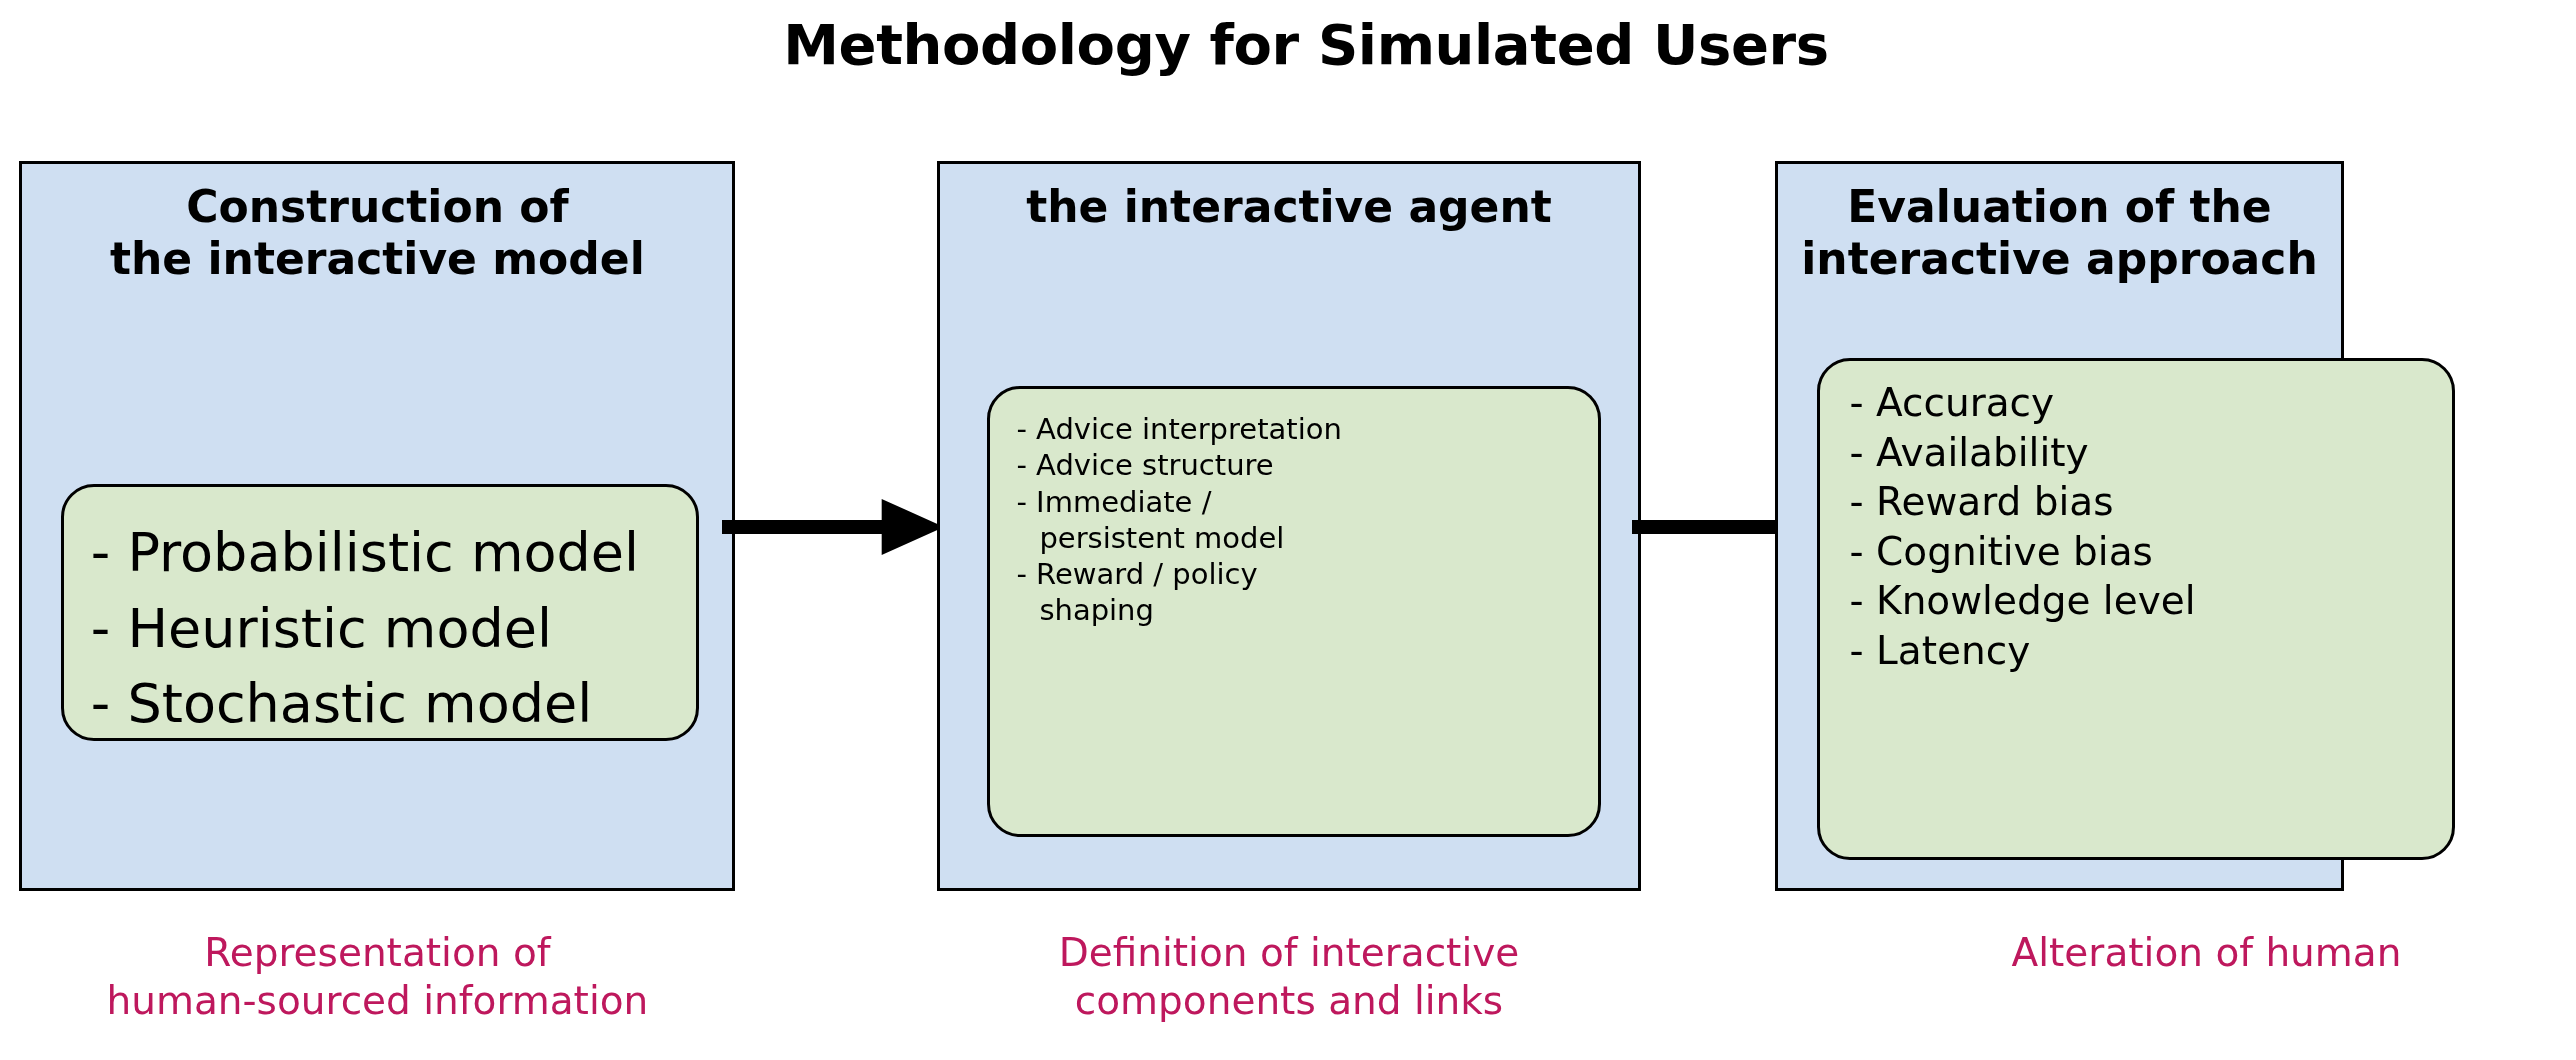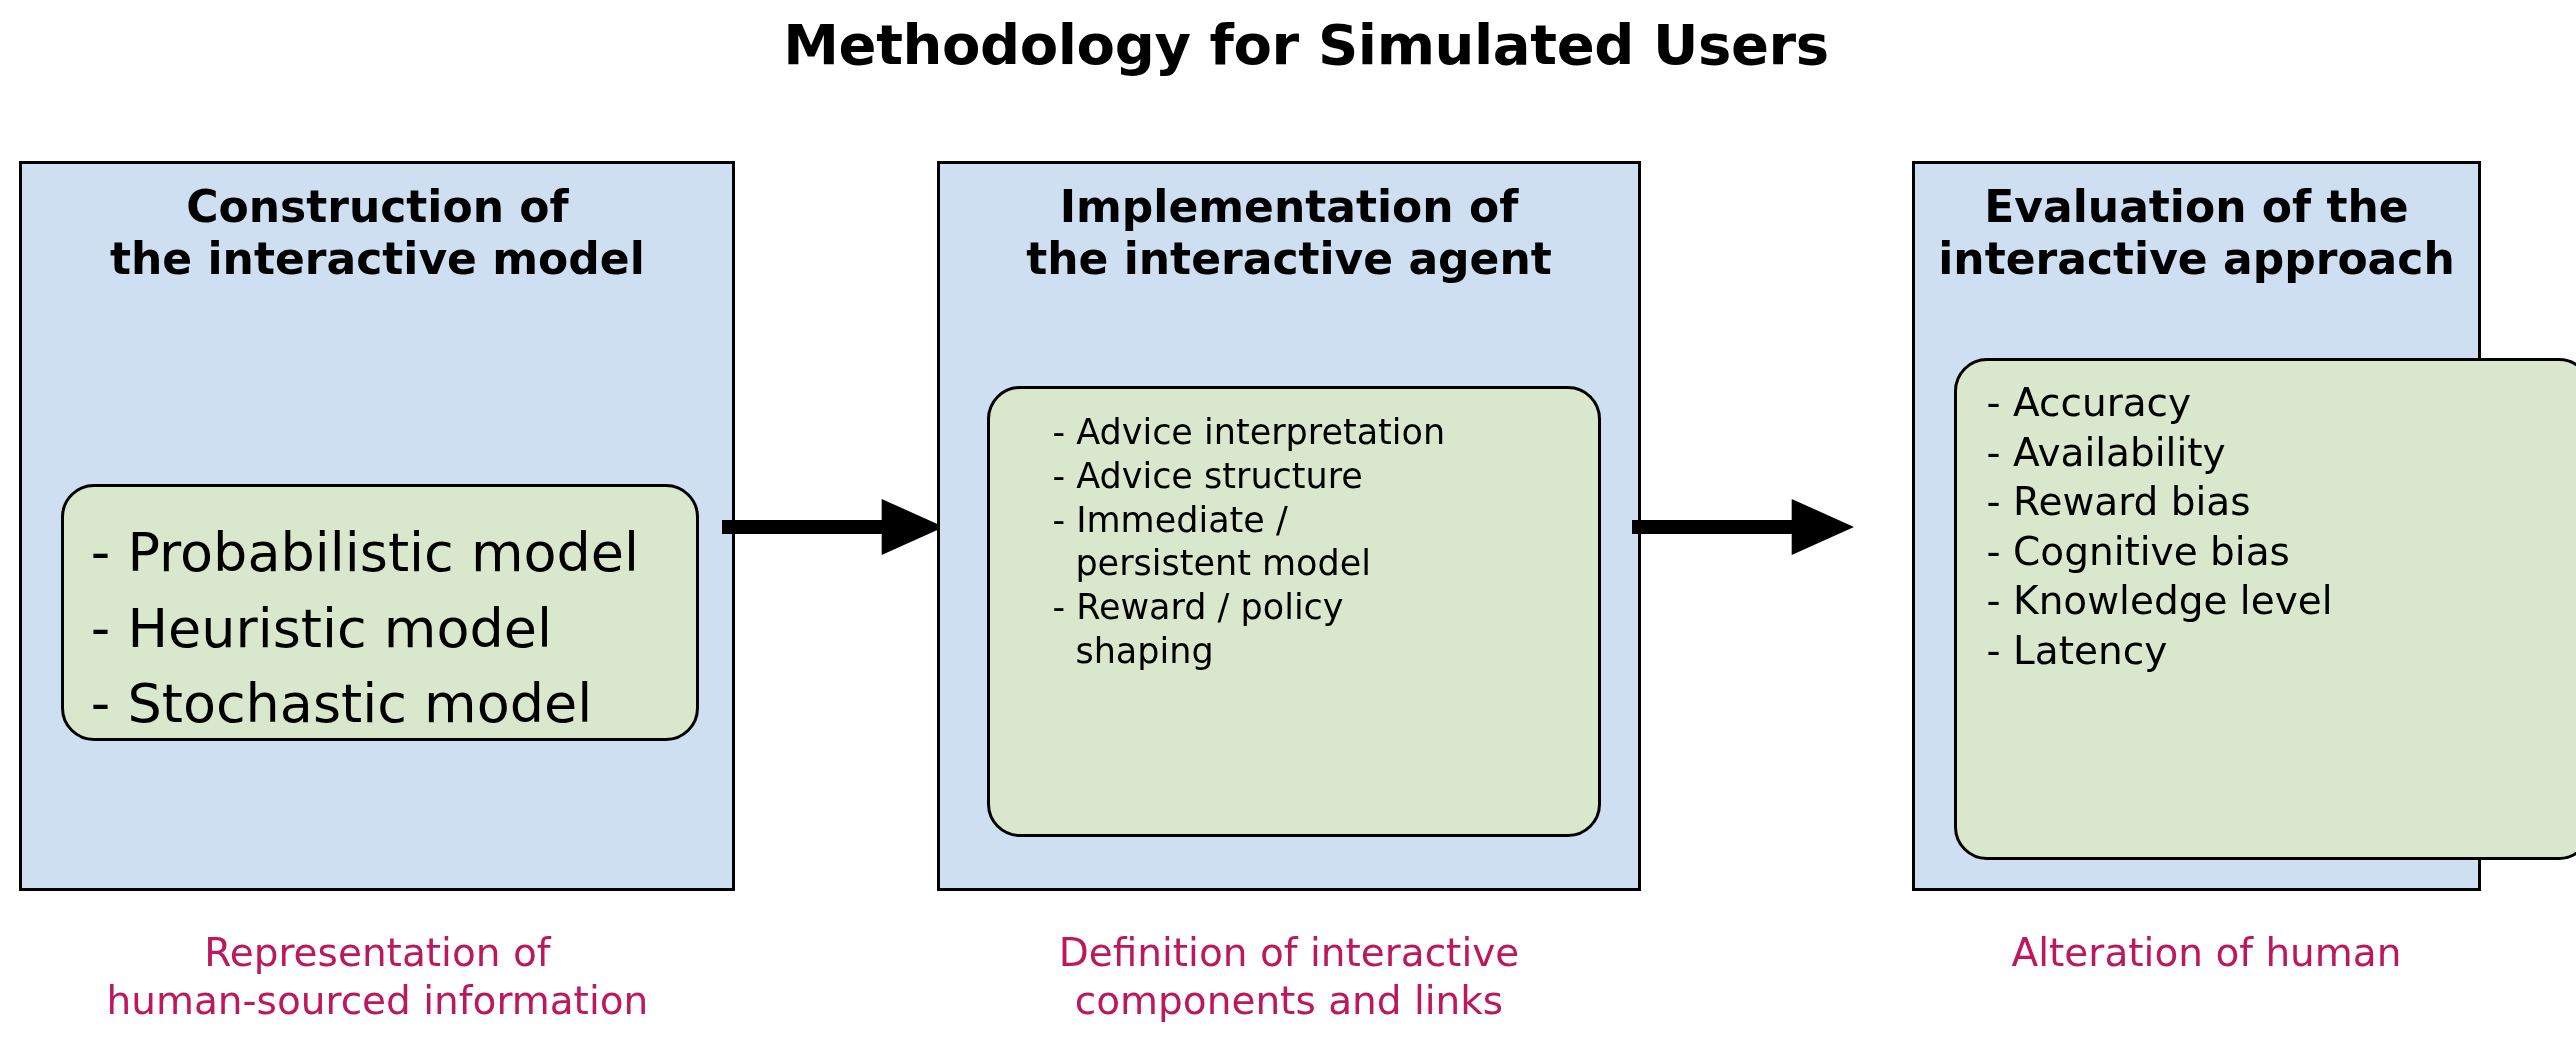--- a/index.html
+++ b/index.html
@@ -39,21 +39,21 @@
   
   .panel {
     position: absolute;
     background: #cfdff2;
     border: 3.9px solid #000000;
     box-sizing: border-box;
     text-decoration: underline;
   }
   #panel-1 { left: 19.4px;   top: 161px; width: 716px; height: 730px; }
   #panel-2 { left: 937px; top: 161px; width: 704px; height: 730px; }
-  #panel-3 { left: 1912px; top: 161px; width: 569px; height: 730px; }
+  #panel-3 { left: 1775px; top: 161px; width: 569px; height: 730px; }
 
   .panel-heading {
     position: absolute;
     left: 0;
     right: 0;
     top: 17px;
     text-align: center;
     font-size: 44px;
     font-weight: bold;
     line-height: 1.18;
@@ -88,21 +88,21 @@
   #inner-3 .bullet-list { top: 17px;  left: 29.6px; }
 
   .bullet-item {
     font-size: 39px;
     line-height: 1.22;
     white-space: pre-line;
     text-indent: -23px;
     padding-left: 23px;
   }
   #inner-1 .bullet-item { font-size: 54px; line-height: 1.4; }
-  #inner-2 .bullet-item { font-size: 35px; line-height: 1.25; margin-left: 36px; }
+  #inner-2 .bullet-item { font-size: 29px; line-height: 1.25; }
   #inner-3 .bullet-item { font-size: 39px; line-height: 1.27; }
 
   
   .arrow {
     position: absolute;
     height: 78px;
   }
   #arrow-1 { left: 722px;  top: 488px; width: 222px; }
   #arrow-2 { left: 1632px; top: 488px; width: 222px; }
   .arrow svg { display: block; width: 100%; height: 100%; }
@@ -142,21 +142,20 @@
   </div>
 
   <div class="arrow" id="arrow-1">
     <svg viewBox="0 0 285 100" preserveAspectRatio="none" aria-hidden="true">
       <path d="M0 41 L205 41 L205 14 L285 50 L205 86 L205 59 L0 59 Z" fill="#000000"></path>
     </svg>
   </div>
 
   <div class="panel" id="panel-2">
     <div class="panel-heading">
-      <span class="hl">Implementation of</span>
       <span class="hl">the interactive agent</span>
     </div>
     <div class="inner-box" id="inner-2">
       <ul class="bullet-list">
         <li class="bullet-item">- Advice interpretation</li>
         <li class="bullet-item">- Advice structure</li>
         <li class="bullet-item">- Immediate /
   persistent model</li>
         <li class="bullet-item">- Reward / policy
   shaping</li>

